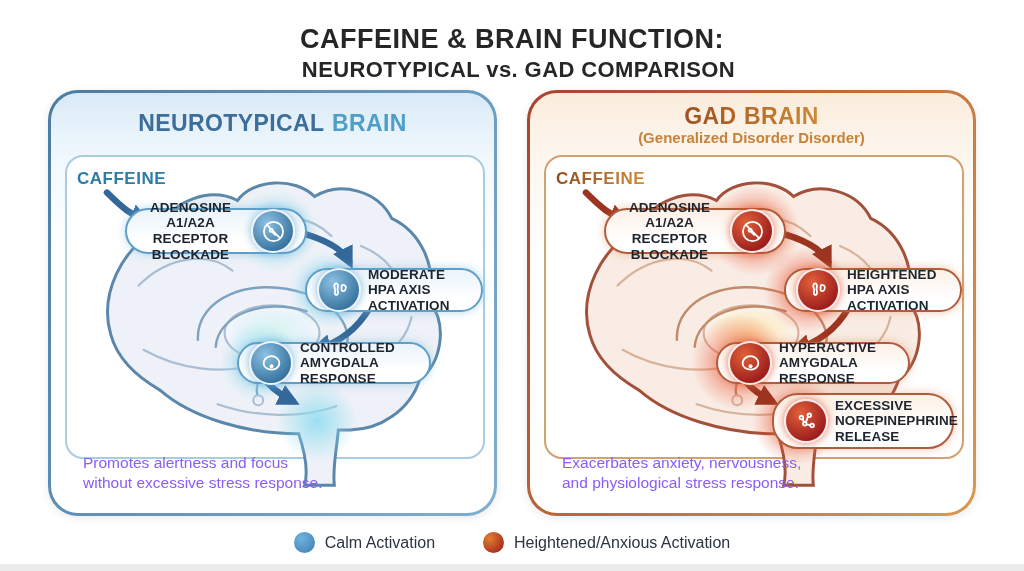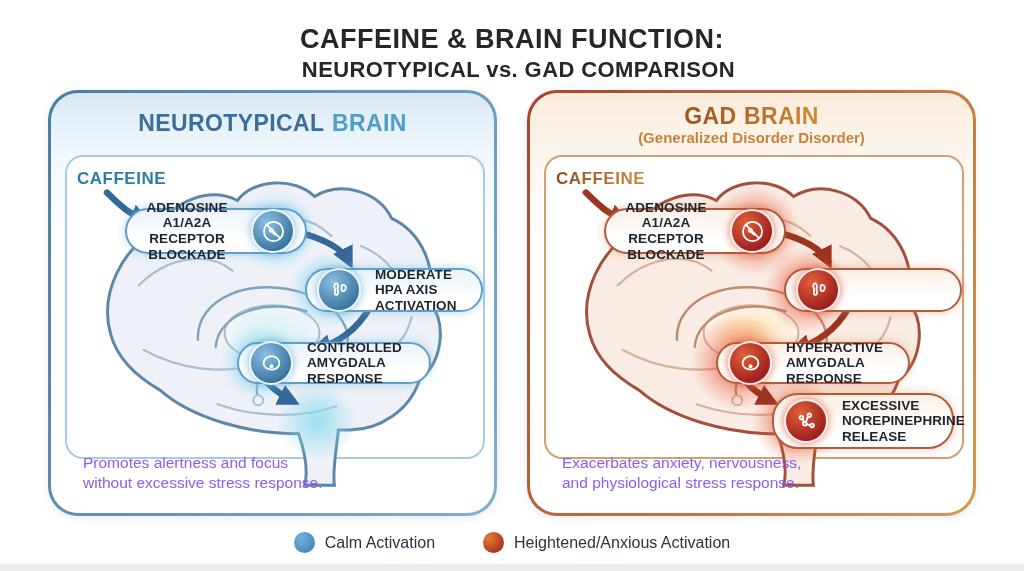--- a/index.html
+++ b/index.html
@@ -56,21 +56,21 @@
   
   svg.arrows { position:absolute; left:0; top:0; width:420px; height:352px; pointer-events:none; }
   .arrow { fill:none; stroke:var(--arrow); stroke-width:6.5; stroke-linecap:round; }
 
   
   .glow { position:absolute; border-radius:50%; pointer-events:none; }
   .p-left  .glow { background:radial-gradient(closest-side, rgba(140,220,240,.85), rgba(140,220,240,0)); }
   .p-right .glow { background:radial-gradient(closest-side, rgba(235,70,40,.75), rgba(235,120,40,0)); }
 
   
-  .step { position:absolute; display:flex; align-items:center; gap:14px; padding:3px 10px;
+  .step { position:absolute; display:flex; align-items:center; gap:7px; padding:3px 10px;
           border-radius:26px; }
   .p-left  .step { border:2px solid #5f9ec6; background:linear-gradient(180deg,#eaf4fb,#ffffff 70%);
                    box-shadow:0 0 10px rgba(120,190,225,.55); }
   .p-right .step { border:2px solid #b05c3c; background:linear-gradient(180deg,#fdf0e6,#ffffff 70%);
                    box-shadow:0 0 10px rgba(225,130,80,.45); }
   .step-label { font-size:13.5px; font-weight:700; color:#1d242e; line-height:1.16; letter-spacing:.1px; }
   .s1 .step-label { text-align:center; }
   .icon-circle { flex:0 0 auto; width:44px; height:44px; border-radius:50%;
                  display:flex; align-items:center; justify-content:center;
                  border:2.5px solid rgba(255,255,255,.9); }
@@ -268,20 +268,21 @@
           <span class="step-label">ADENOSINE A1/A2A RECEPTOR BLOCKADE</span>
         </div>
 
         <div class="step s2">
           <span class="icon-circle">
             <svg viewBox="0 0 24 24">
                 <path d="M8,6 C6,9 9,10 8,13 C7.2,15.5 9.5,17 10.5,15 C11.5,13 9.5,12 10.5,9 C11.2,7 10,5 8,6 Z"></path>
                 <path d="M15,7 C17.5,7 18.5,9.5 17,11.5 C15.5,13.5 13.5,12.5 13.8,10.3 C14,8.5 13.5,7 15,7 Z"></path>
               </svg>
           </span>
+          <span class="step-label">HEIGHTENED HPA AXIS ACTIVATION</span>
         </div>
 
         <div class="step s3">
           <span class="icon-circle">
             <svg viewBox="0 0 24 24">
                 <path d="M5,12 C5,7.5 9,5.5 12,5.5 C15.5,5.5 19,8 19,11.5 C19,15 16,17.5 12.5,17.5 C8.5,17.5 5,15.5 5,12 Z"></path>
                 <circle cx="12" cy="14.5" r="1.8" fill="#fff" stroke="none"></circle>
               </svg>
           </span>
           <span class="step-label">HYPERACTIVE AMYGDALA RESPONSE</span>

